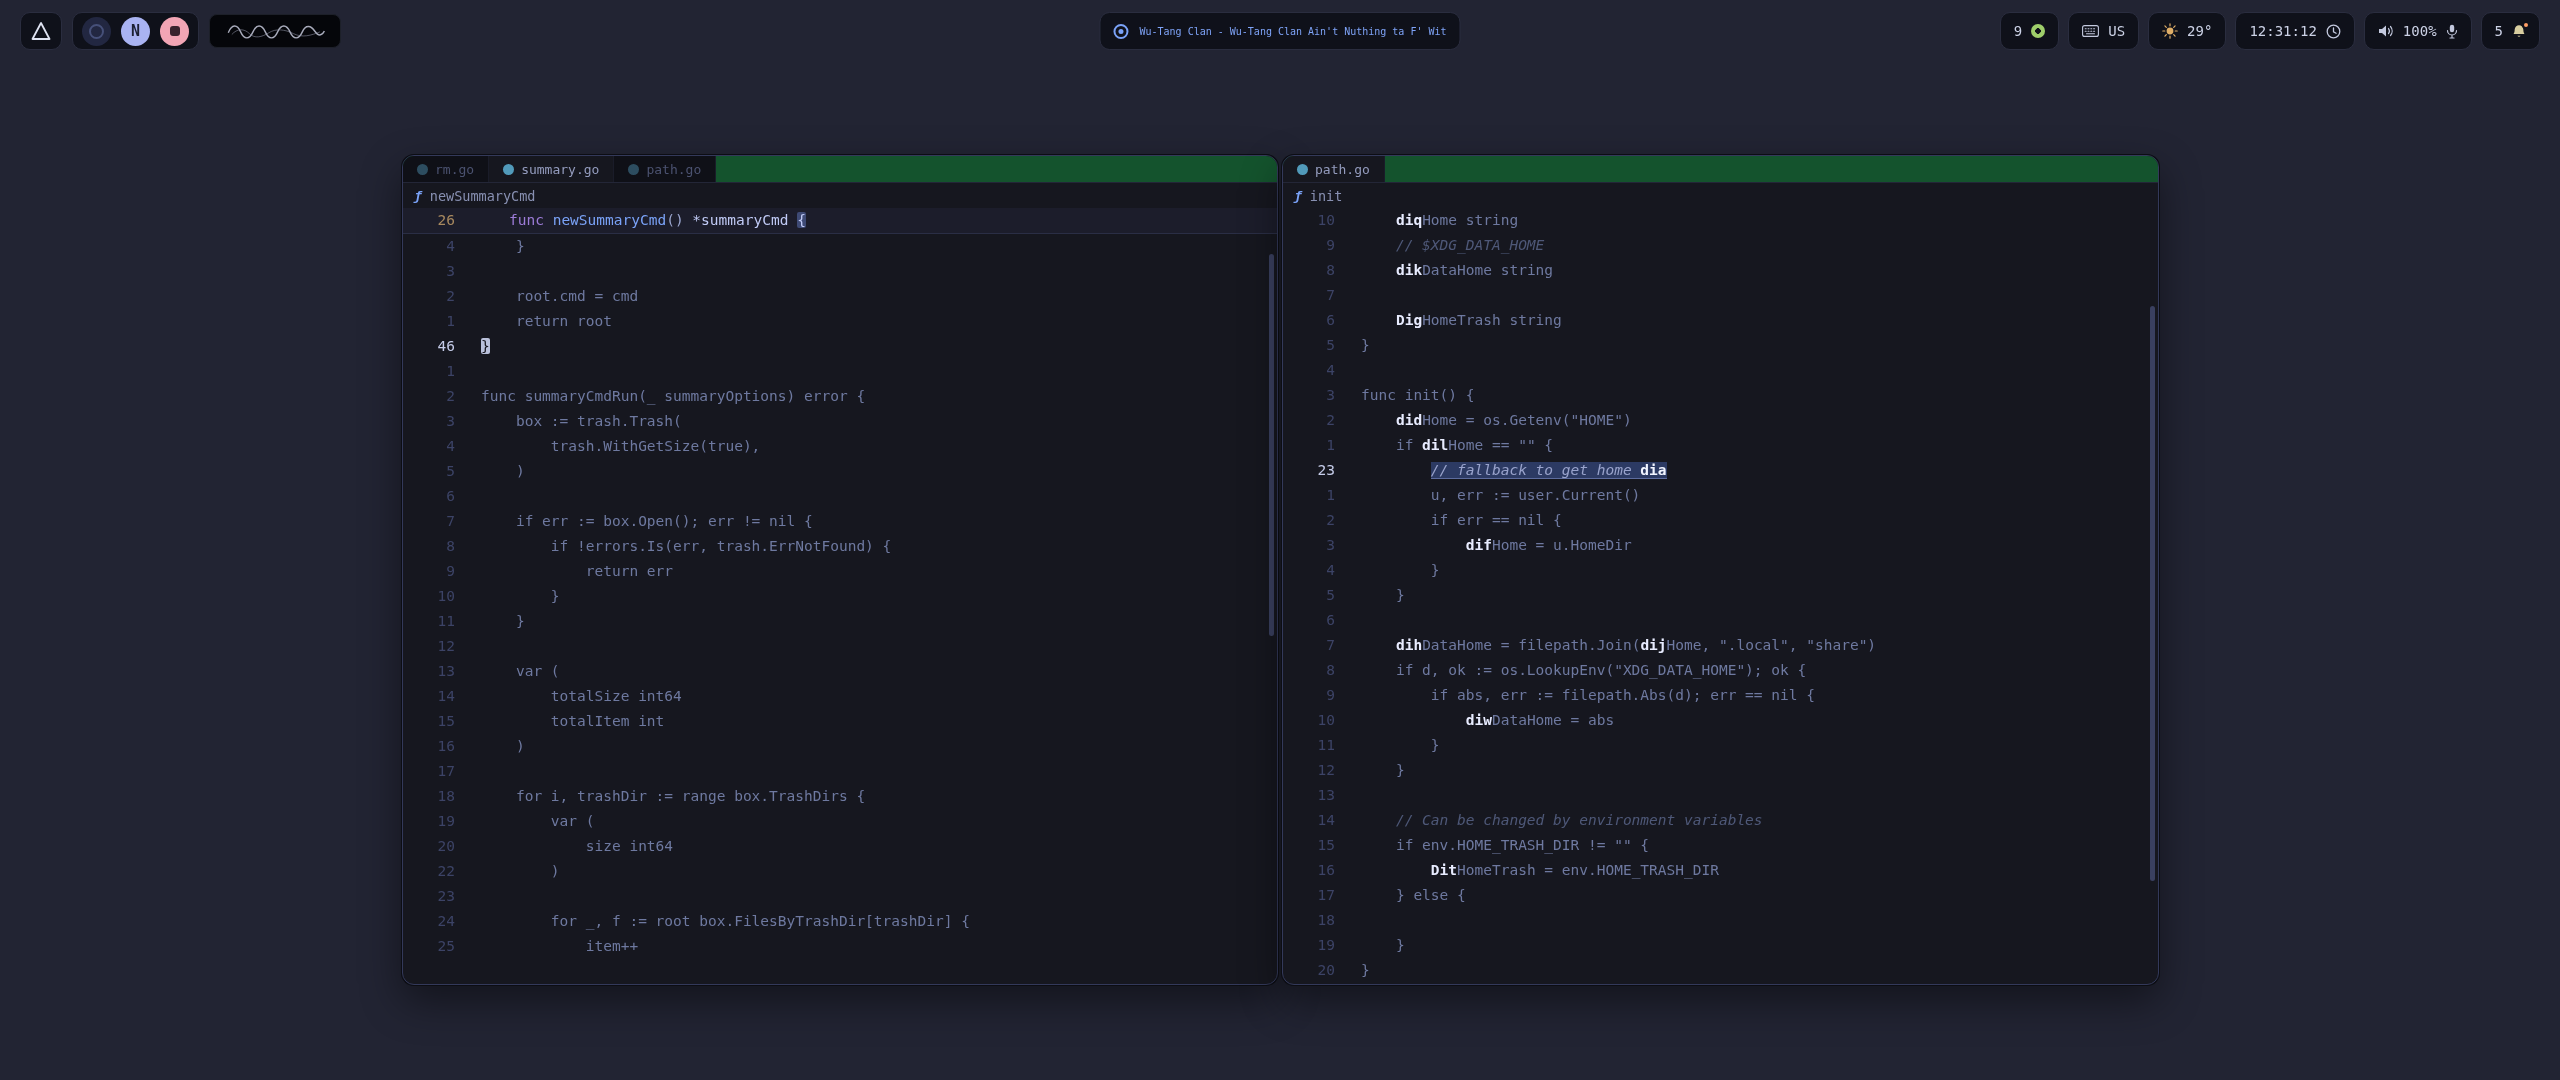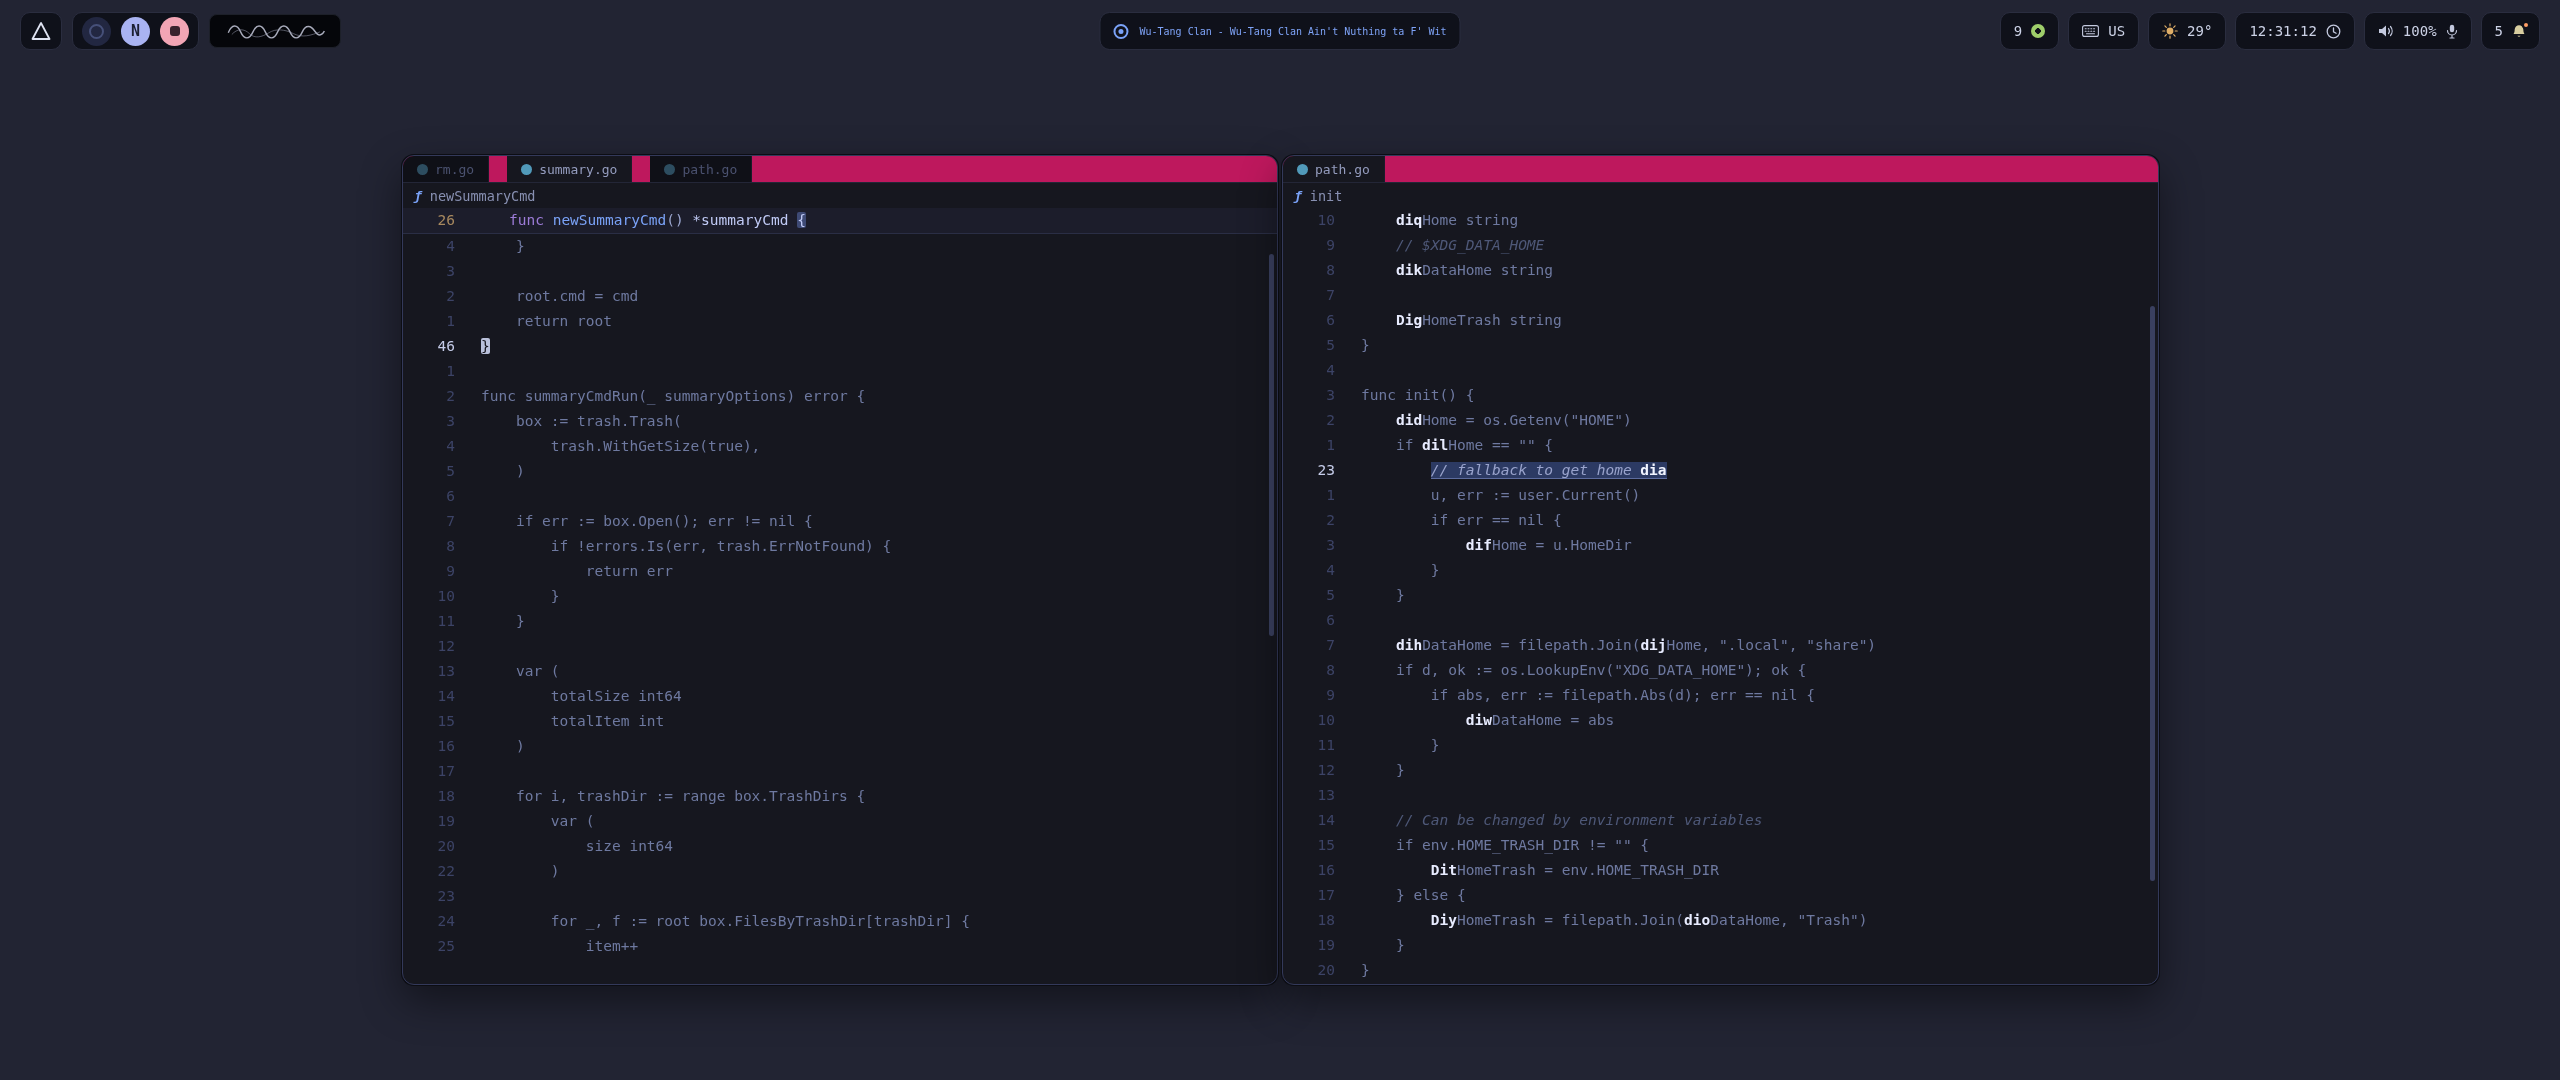--- a/index.html
+++ b/index.html
@@ -59,21 +59,21 @@
   .window{
     position:absolute; top:155px; height:830px;
     background:#16171f; border:1px solid #33395a; border-radius:12px;
     overflow:hidden; box-shadow:0 0 0 1px #0c0d13, 0 16px 42px rgba(0,0,0,.45);
   }
   #win-left{ left:402px; width:876px; }
   #win-right{ left:1282px; width:877px; }
 
   .tabbar{
     height:27px; display:flex; align-items:stretch;
-    background:#be185d; border-bottom:1px solid #232637;gap:18px;
+    background:#14532d; border-bottom:1px solid #232637;
   }
   .tab{
     display:flex; align-items:center; gap:7px; padding:0 14px;
     font-size:13px; color:#4b5270; background:#0f1017;
     border-right:1px solid #1a1c29; cursor:pointer;
   }
   .tab.active{ background:#16171f; color:#949cbe; }
   .go-icon{ width:11px; height:11px; border-radius:50%; background:#519aba; flex:none; }
   .tab:not(.active) .go-icon{ opacity:.45; }
 
@@ -457,21 +457,20 @@
       <div class="row">
         <span class="gut">16</span>
         <span class="code"><span>        </span><span class="tk-label">Dit</span><span>HomeTrash = env.HOME_TRASH_DIR</span></span>
       </div>
       <div class="row">
         <span class="gut">17</span>
         <span class="code"><span>    } else {</span></span>
       </div>
       <div class="row">
         <span class="gut">18</span>
-        <span class="code"><span>        </span><span class="tk-label">Diy</span><span>HomeTrash = filepath.Join(</span><span class="tk-label">dio</span><span>DataHome, "Trash")</span></span>
       </div>
       <div class="row">
         <span class="gut">19</span>
         <span class="code"><span>    }</span></span>
       </div>
       <div class="row">
         <span class="gut">20</span>
         <span class="code"><span>}</span></span>
       </div>
     </div>

